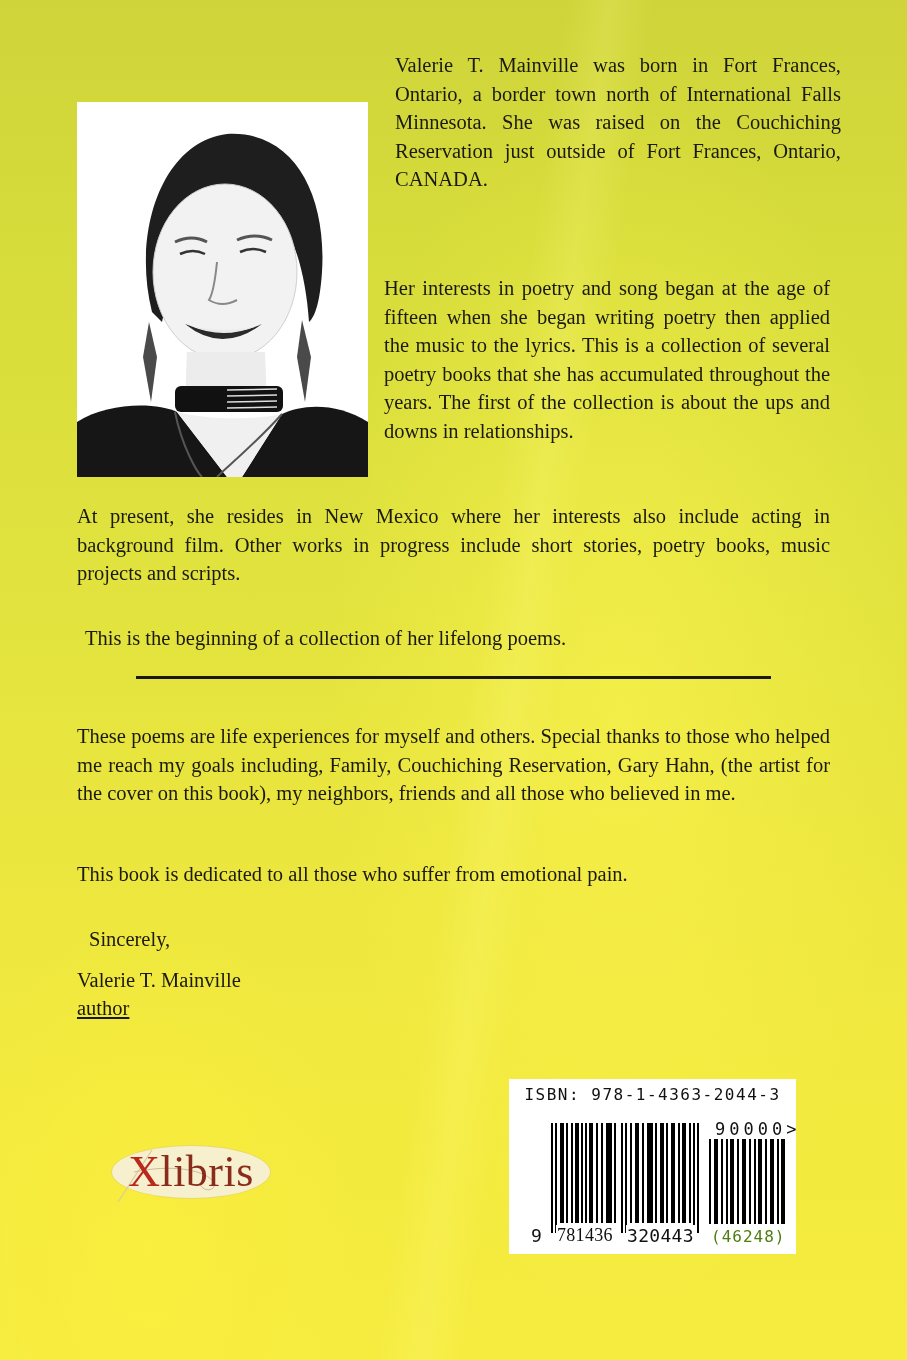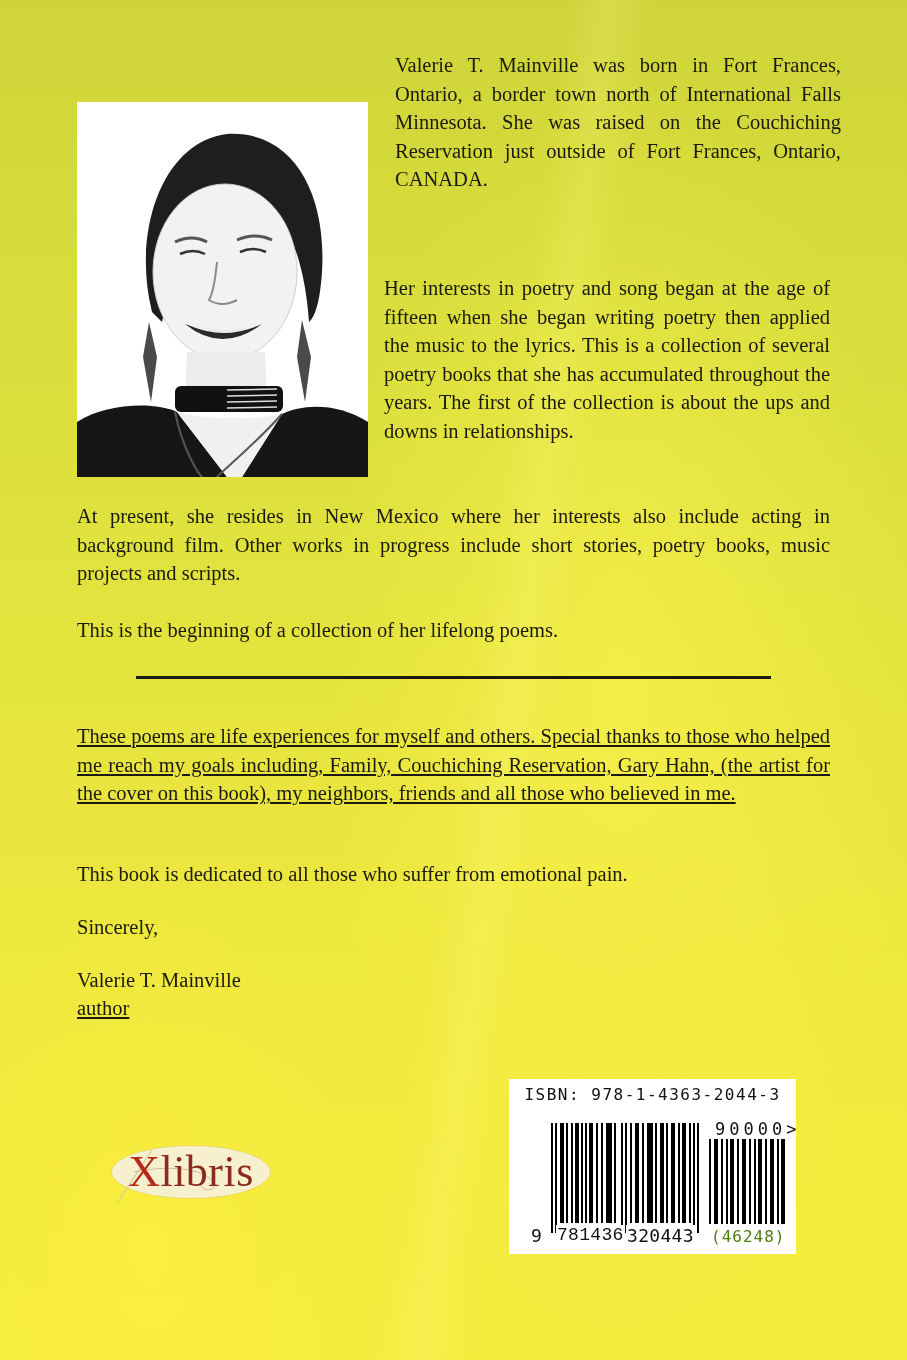--- a/index.html
+++ b/index.html
@@ -22,21 +22,21 @@
     background:#fff; overflow:hidden;
   }
   .photo svg { display:block; }
   .text { font-size:20.5px; line-height:28.6px; }
   .just { text-align:justify; }
   #p1 { position:absolute; left:384px; top:40px; width:446px; }
   #p2 { position:absolute; left:384px; top:274px; width:446px; }
   #p3 { position:absolute; left:77px; top:502px; width:753px; }
   #p4 { position:absolute; left:77px; top:616px; width:753px; }
   .rule { position:absolute; left:136px; top:676px; width:635px; height:3px; background:#1b1a10; }
-  #p5 { position:absolute; left:77px; top:722px; width:753px;text-decoration:underline; }
+  #p5 { position:absolute; left:77px; top:722px; width:753px; }
   #p6 { position:absolute; left:77px; top:860px; width:753px; }
   #p7 { position:absolute; left:77px; top:913px; width:753px; }
   #p8 { position:absolute; left:77px; top:966px; width:753px; }
   #p9 { position:absolute; left:77px; top:994px; width:753px;text-decoration:underline; }
 
   .logo {
     position:absolute; left:112px; top:1146px; width:158px; height:52px;
     border-radius:50%; background:#f7f0cf;
     box-shadow: 0 0 0 1px rgba(220,200,140,0.5);
   }
@@ -60,21 +60,21 @@
     font-size:16px; letter-spacing:1.5px; color:#111;
   }
   .barcode-main { position:absolute; left:42px; top:44px; }
   .barcode-addon { position:absolute; left:200px; top:60px; }
   .addon-num {
     position:absolute; left:206px; top:40px;
     font-family:"DejaVu Sans Mono", "Liberation Mono", monospace;
     font-size:17px; letter-spacing:4px; color:#111;
   }
   .ean-first { position:absolute; left:22px; top:146px; font-family:"DejaVu Sans Mono", monospace; font-size:18px; color:#111; }
-  .ean-g1 { position:absolute; left:47px; top:146px; font-family:Liberation Mono, monospace; font-size:18px; color:#111; background:#fff; padding:0 1px; letter-spacing:0.3px; }
+  .ean-g1 { position:absolute; left:47px; top:146px; font-family:Liberation Serif, serif; font-size:18px; color:#111; background:#fff; padding:0 1px; letter-spacing:0.3px; }
   .ean-g2 { position:absolute; left:117px; top:146px; font-family:"DejaVu Sans Mono", monospace; font-size:18px; color:#111; background:#fff; padding:0 1px; letter-spacing:0.3px; }
   .price-code { position:absolute; left:202px; top:148px; font-family:"DejaVu Sans Mono", monospace; font-size:16px; color:#4d7c0f; letter-spacing:1px; }
 </style>
 </head>
 <body>
 
 <div class="sheen"></div>
 
 <div class="photo">
   <svg width="291" height="375" viewBox="0 0 291 375">
@@ -112,27 +112,27 @@
     <path d="M100 310 L150 375 L165 375 L205 312 C180 318 130 318 100 310 Z" fill="#f0f0f0"></path>
 
     <path d="M98 310 C105 345 120 370 125 375" stroke="#555" stroke-width="2" fill="none"></path>
     <path d="M205 312 C180 340 150 365 140 375" stroke="#555" stroke-width="2" fill="none"></path>
   </svg>
 </div>
 
 <p id="p1" class="text just" style="margin:11px">Valerie T. Mainville was born in Fort Frances, Ontario, a border town north of International Falls Minnesota. She was raised on the Couchiching Reservation just outside of Fort Frances, Ontario, CANADA.</p>
 <p id="p2" class="text just" style="margin:0">Her interests in poetry and song began at the age of fifteen when she began writing poetry then applied the music to the lyrics. This is a collection of several poetry books that she has accumulated throughout the years. The first of the collection is about the ups and downs in relationships.</p>
 <p id="p3" class="text just" style="margin:0">At present, she resides in New Mexico where her interests also include acting in background film. Other works in progress include short stories, poetry books, music projects and scripts.</p>
-<p id="p4" class="text" style="margin:0">This is the beginning of a collection of her lifelong poems.</p>
+<p id="p4" class="text" style="margin:8px">This is the beginning of a collection of her lifelong poems.</p>
 
 <div class="rule"></div>
 
 <p id="p5" class="text just" style="margin:0">These poems are life experiences for myself and others. Special thanks to those who helped me reach my goals including, Family, Couchiching Reservation, Gary Hahn, (the artist for the cover on this book), my neighbors, friends and all those who believed in me.</p>
 <p id="p6" class="text" style="margin:0">This book is dedicated to all those who suffer from emotional pain.</p>
-<p id="p7" class="text" style="margin:0">Sincerely,</p>
+<p id="p7" class="text" style="margin:12px">Sincerely,</p>
 <p id="p8" class="text" style="margin:0">Valerie T. Mainville</p>
 <p id="p9" class="text" style="margin:0">author</p>
 
 <div class="logo">
   <svg class="logo-swash" width="158" height="60" viewBox="0 0 158 60">
     <path d="M6 56 L40 4" stroke="#d9c9a0" stroke-width="1.2" fill="none"></path>
     <path d="M22 26 C60 18 90 24 100 34 C108 44 92 48 88 38" stroke="#cdb99a" stroke-width="1" fill="none"></path>
   </svg>
   <div class="logo-text"><span class="x">X</span><span>libris</span></div>
 </div>

